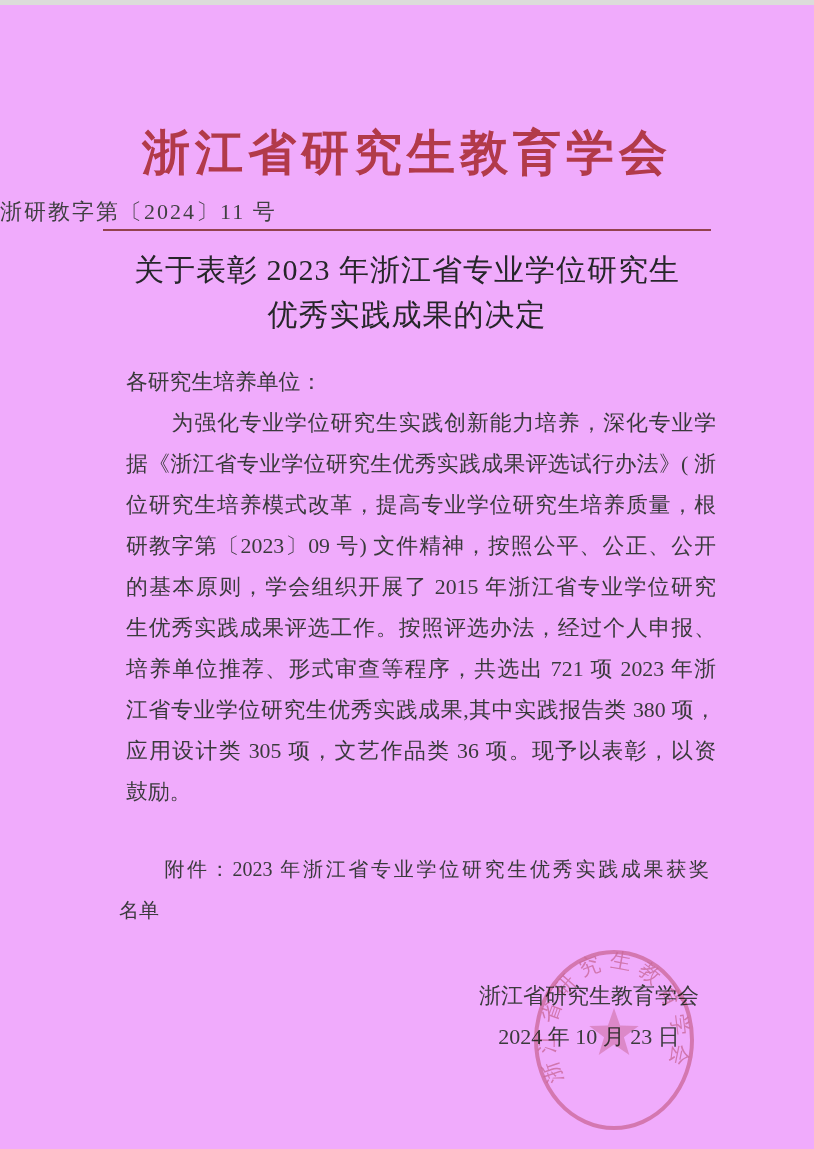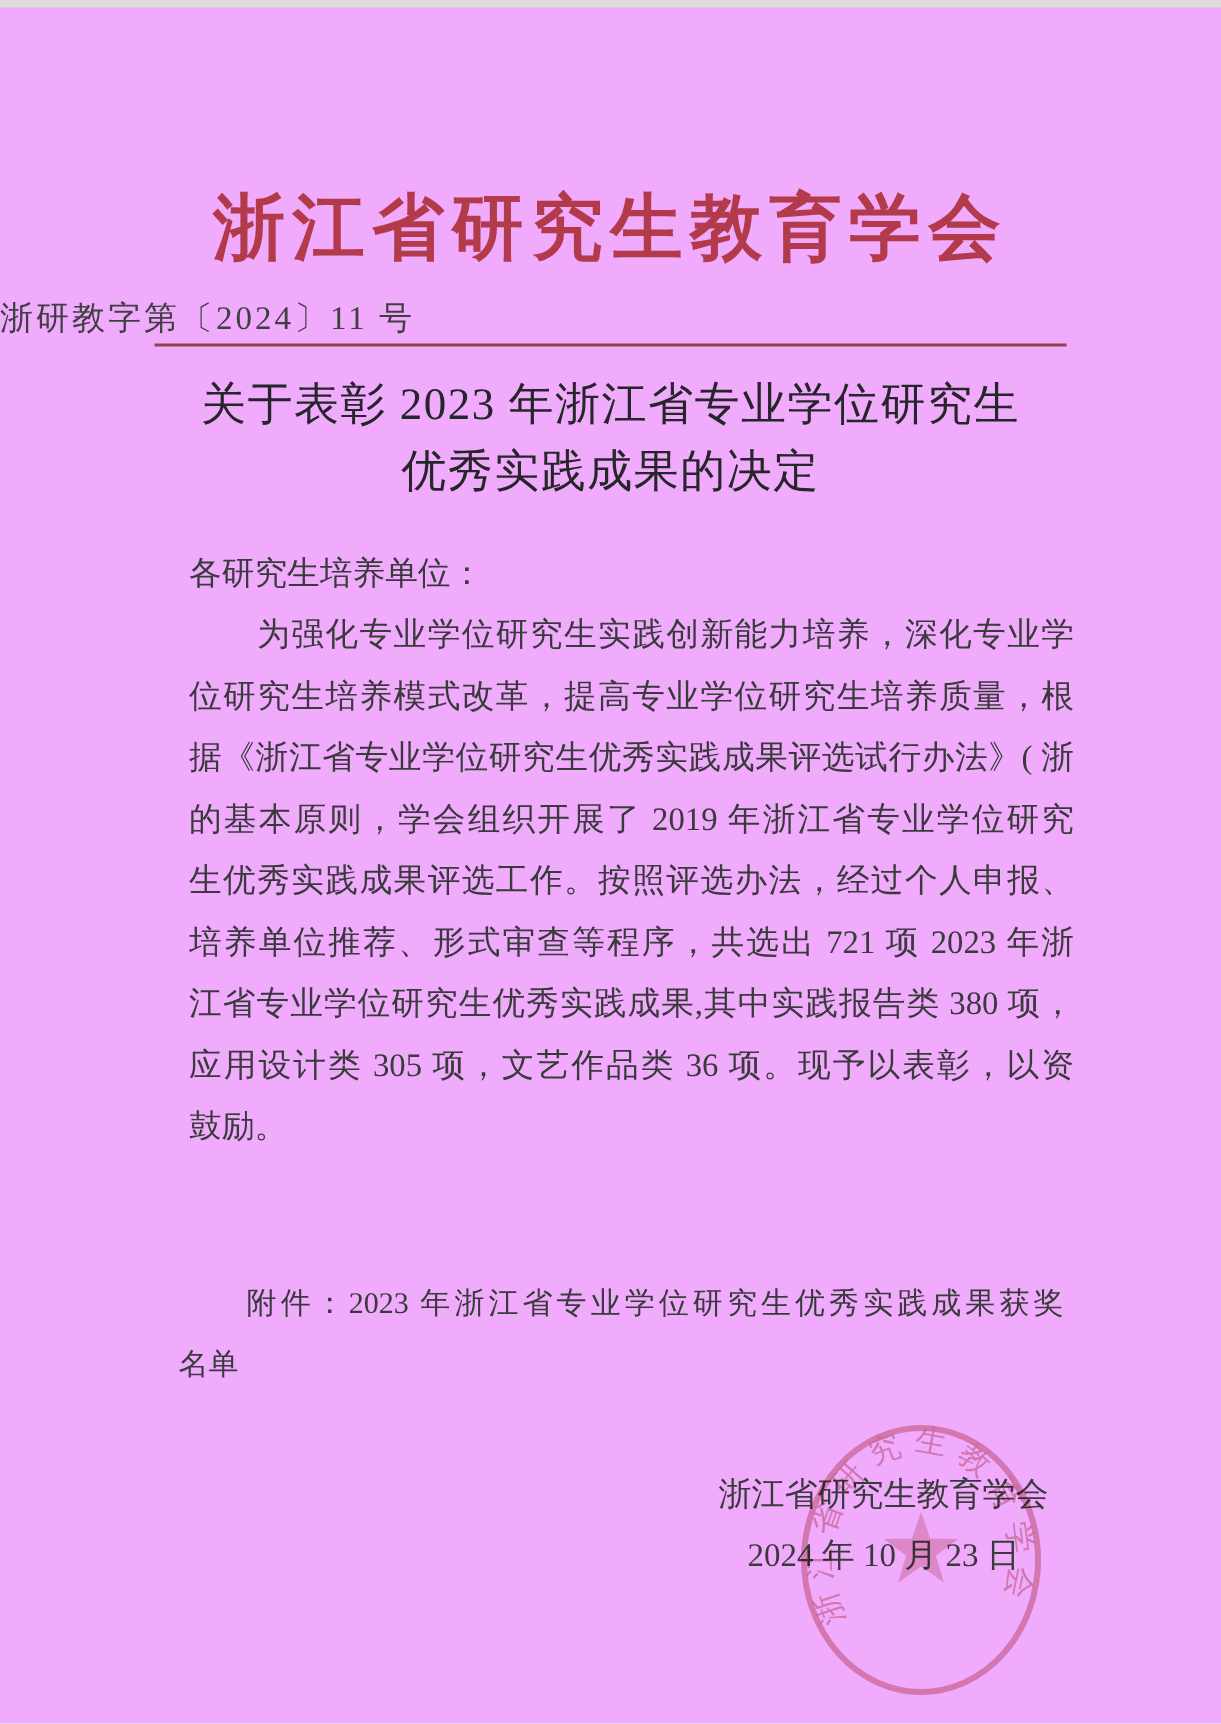--- a/index.html
+++ b/index.html
@@ -66,23 +66,24 @@
 
   <div class="doc-title">
     <div>关于表彰 2023 年浙江省专业学位研究生</div>
     <div>优秀实践成果的决定</div>
   </div>
 
   <div class="body-block">
     <div class="line short">各研究生培养单位：</div>
     <div>
         <div class="line">　　为强化专业学位研究生实践创新能力培养，深化专业学</div>
+        <div class="line">据《浙江省专业学位研究生优秀实践成果评选试行办法》( 浙</div>
         <div class="line">位研究生培养模式改革，提高专业学位研究生培养质量，根</div>
-        <div class="line">据《浙江省专业学位研究生优秀实践成果评选试行办法》( 浙</div>
-        <div class="line">的基本原则，学会组织开展了 2019 年浙江省专业学位研究</div>
+        <div class="line">研教字第〔2023〕09 号) 文件精神，按照公平、公正、公开</div>
+        <div class="line">的基本原则，学会组织开展了 2015 年浙江省专业学位研究</div>
         <div class="line">生优秀实践成果评选工作。按照评选办法，经过个人申报、</div>
         <div class="line">培养单位推荐、形式审查等程序，共选出 721 项 2023 年浙</div>
         <div class="line">江省专业学位研究生优秀实践成果,其中实践报告类 380 项，</div>
         <div class="line">应用设计类 305 项，文艺作品类 36 项。现予以表彰，以资</div>
         <div class="line short">鼓励。</div>
       </div>
   </div>
 
   <div class="attachment-block">
       <div class="line">　　附件：2023 年浙江省专业学位研究生优秀实践成果获奖</div>

